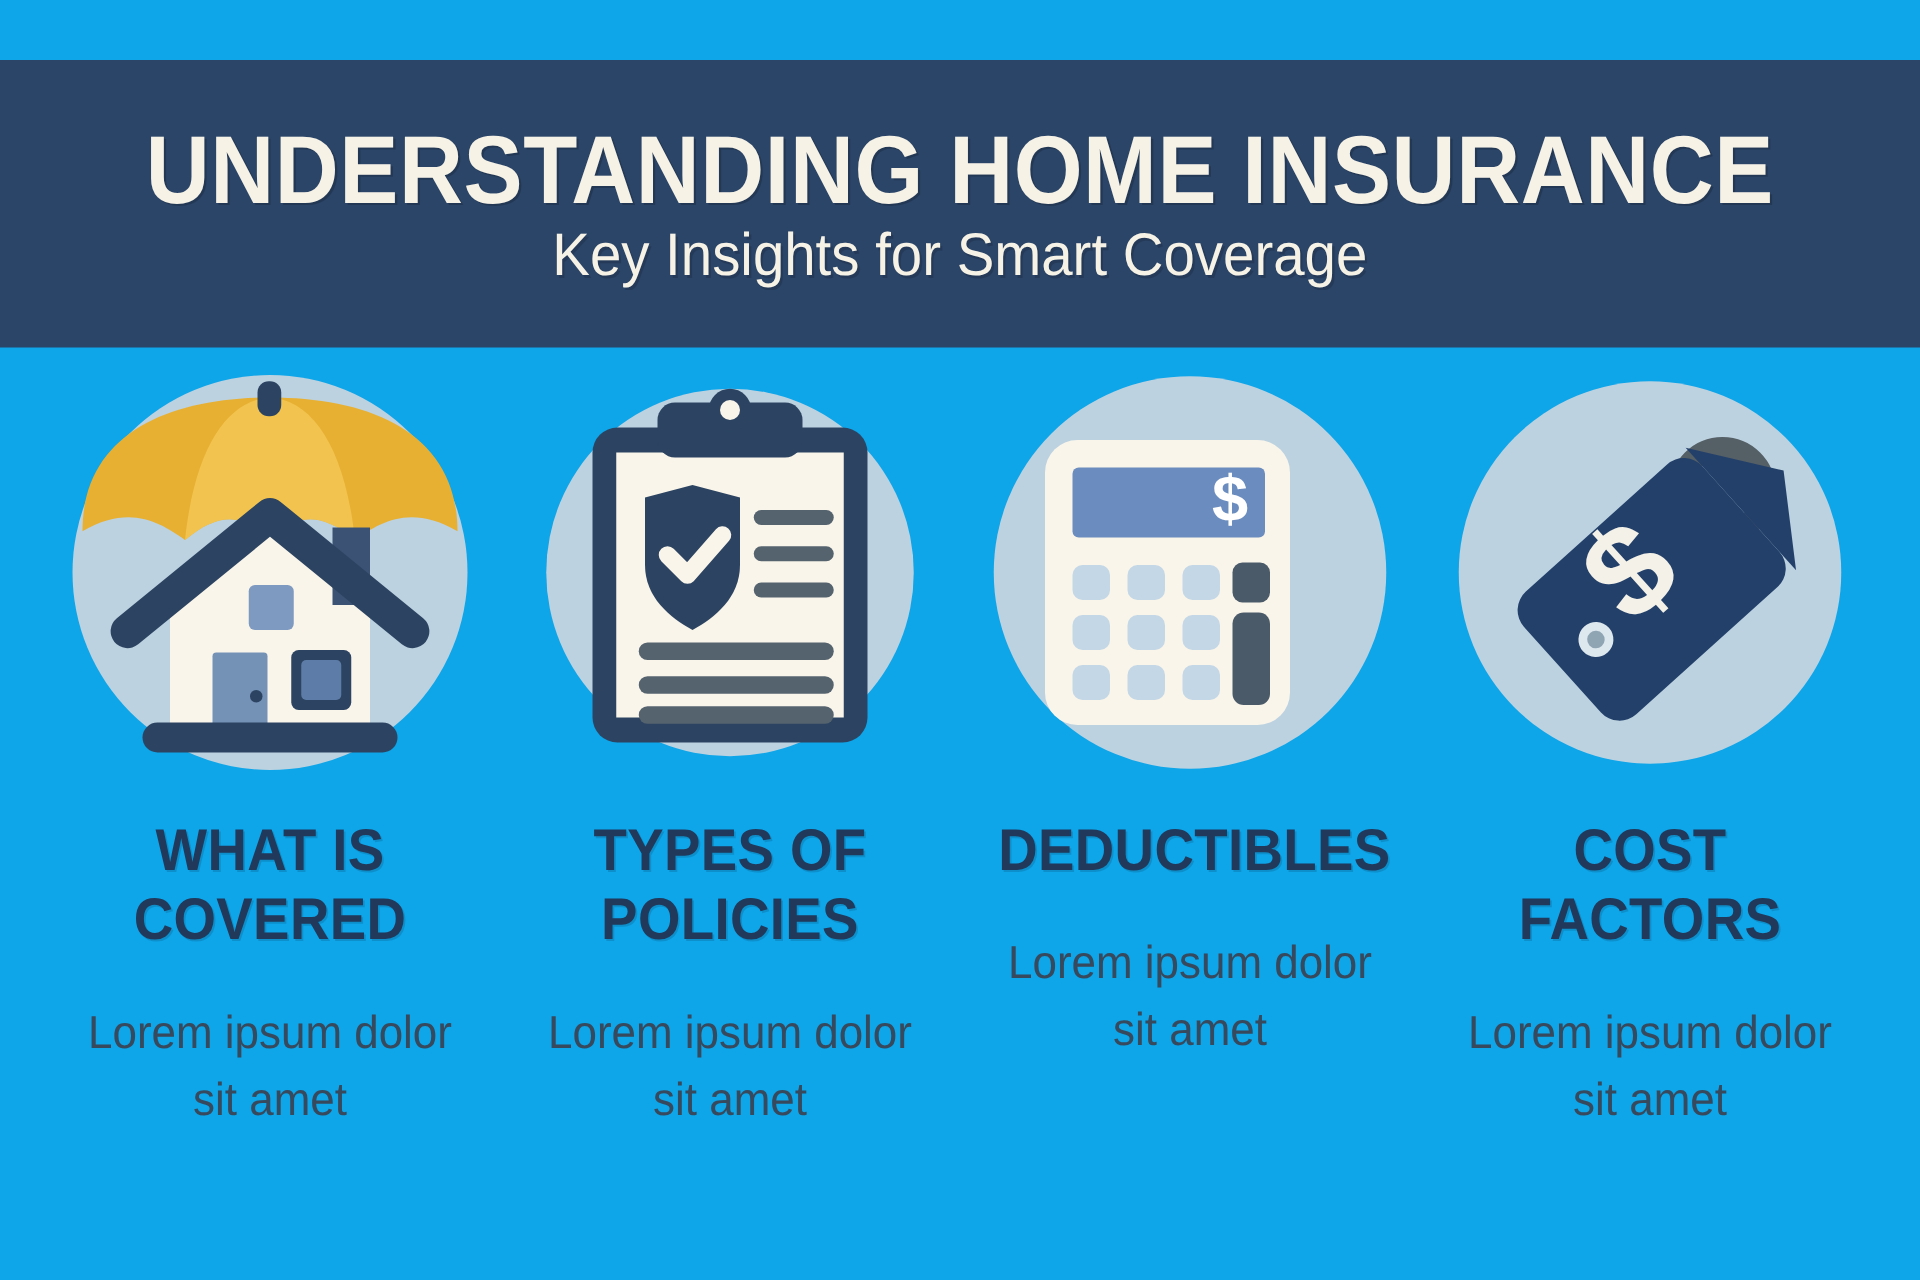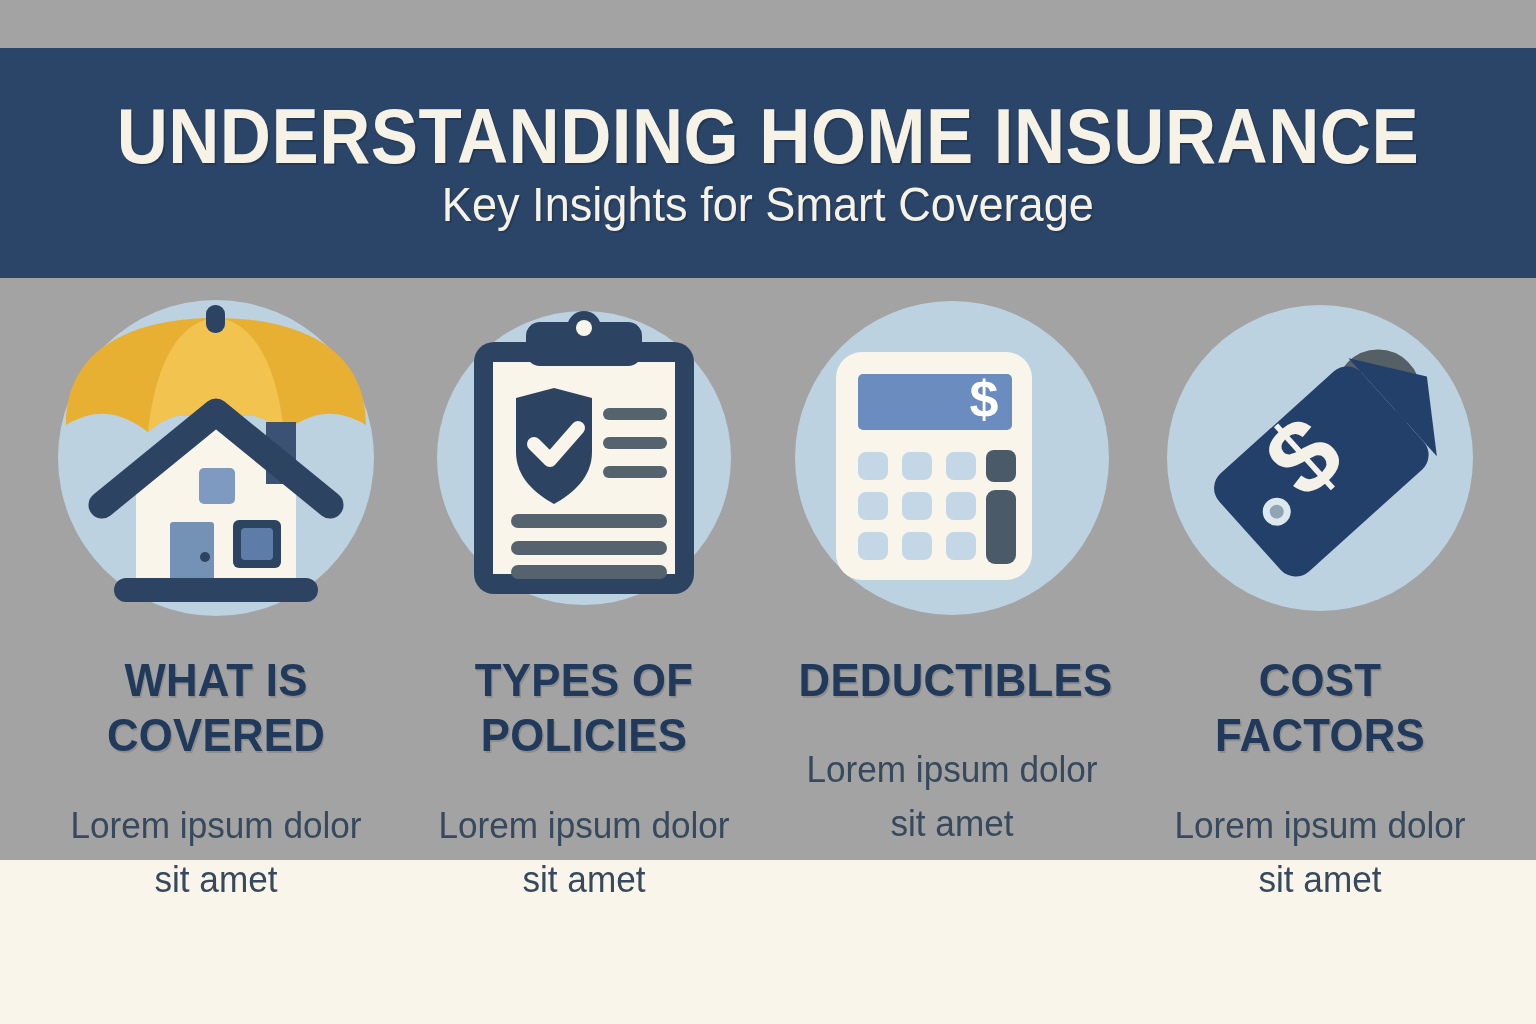--- a/index.html
+++ b/index.html
@@ -9,22 +9,22 @@
   body {
     width: 1536px;
     height: 1024px;
     background: #FAF5EA;
     font-family: "Liberation Sans", "DejaVu Sans", sans-serif;
     overflow: hidden;
   }
   .page {
     position: relative;
     width: 1536px;
-    height: 860px;
-    background: #a3a3a3;
+    height: 1024px;
+    background: #0ea5e9;
   }
 
   
   .banner {
     position: absolute;
     left: 0;
     top: 48px;
     width: 1536px;
     height: 230px;
     background: #2B4568;

